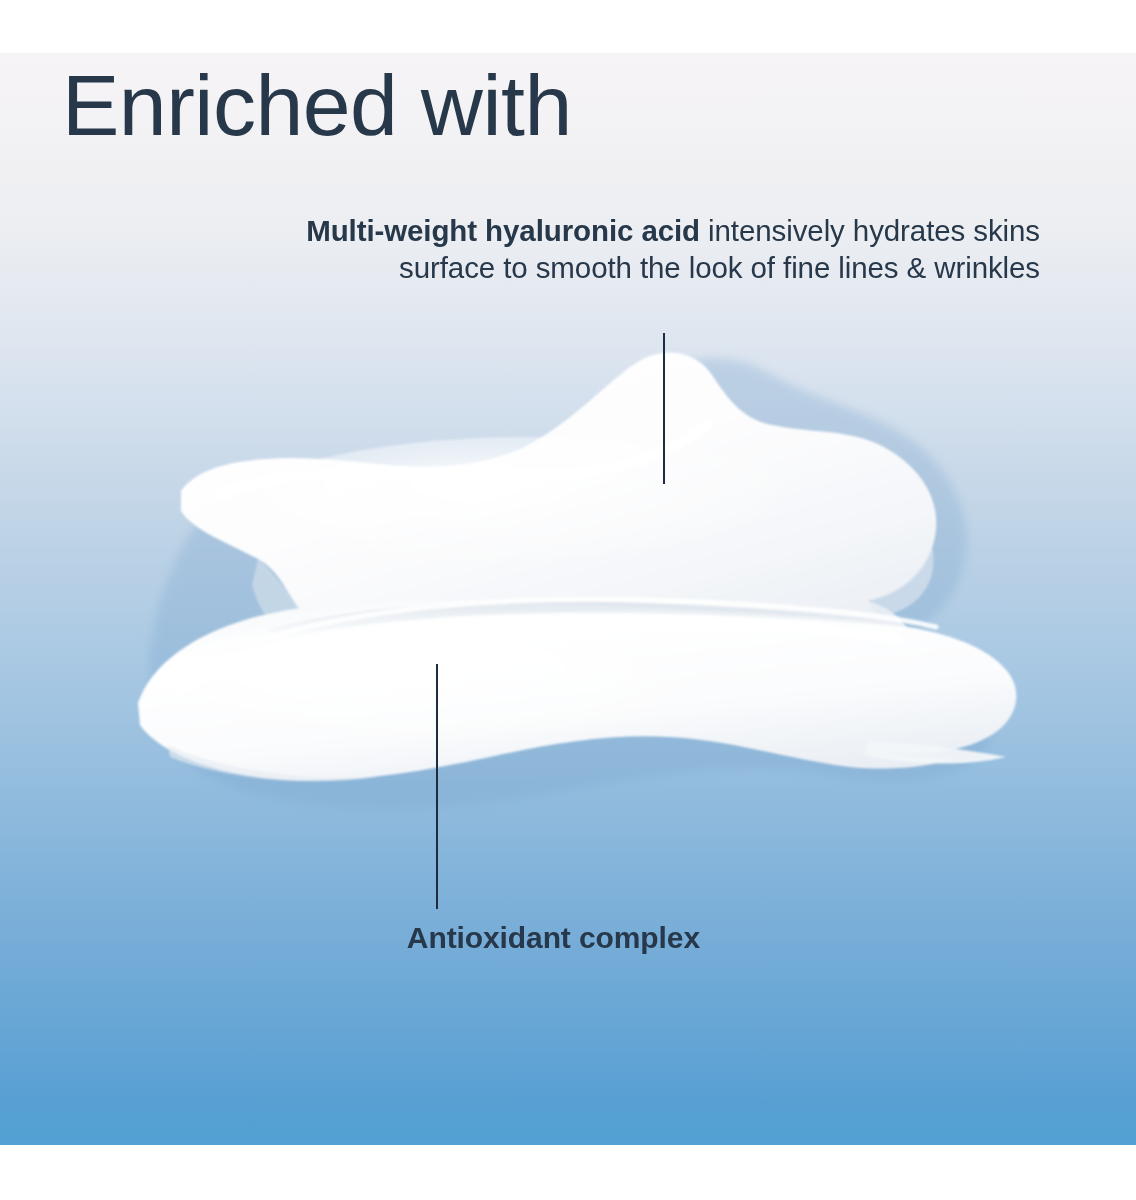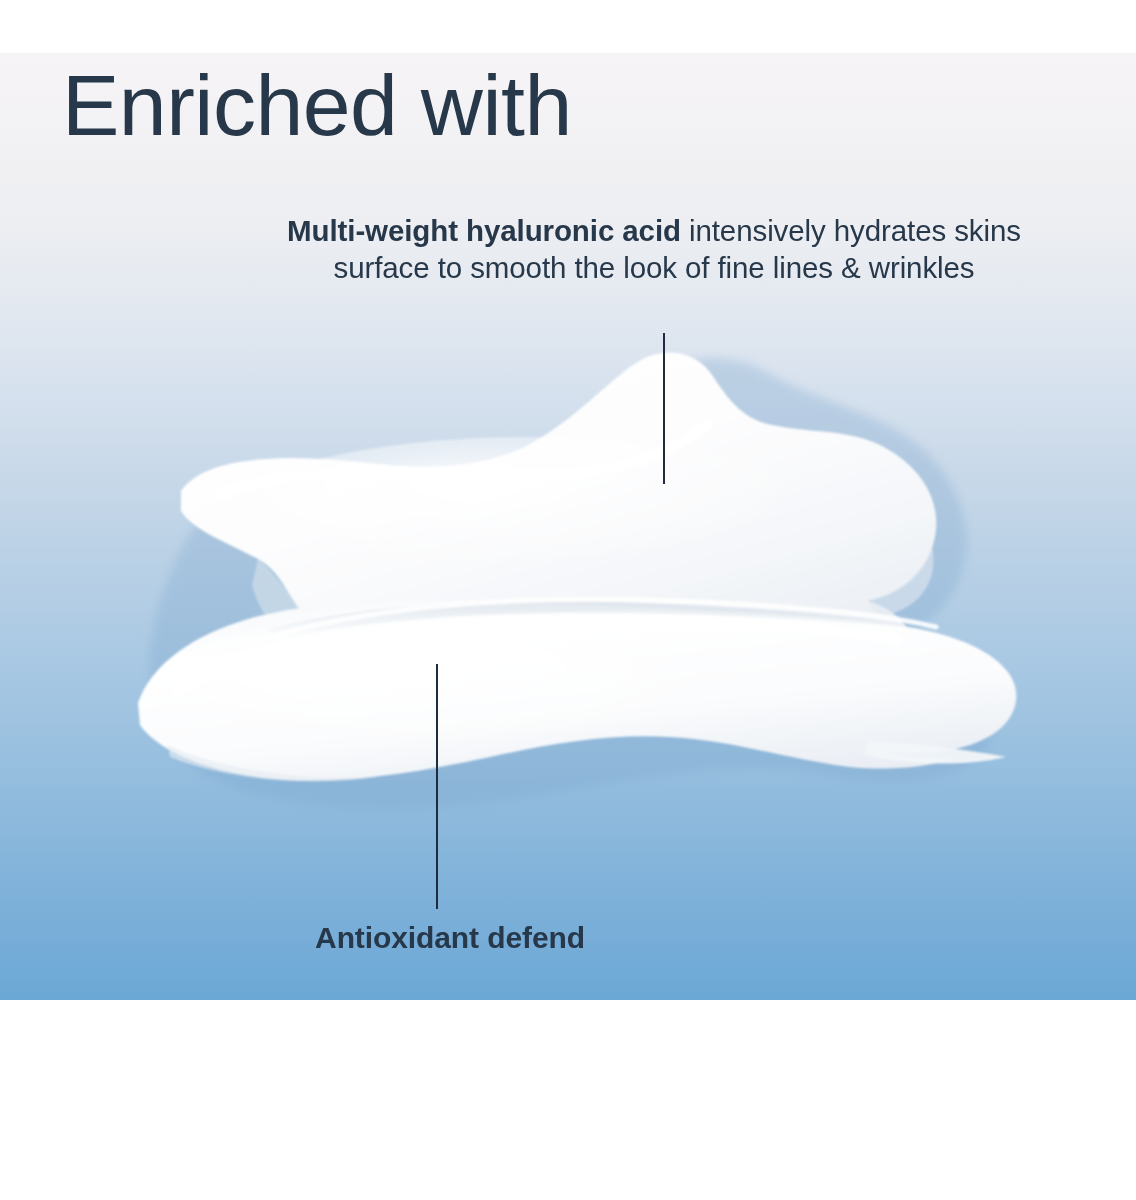--- a/index.html
+++ b/index.html
@@ -9,21 +9,21 @@
     background: #ffffff;
   }
   body {
     font-family: "Liberation Sans", sans-serif;
     -webkit-font-smoothing: antialiased;
   }
 
   #poster {
     position: relative;
     width: 1136px;
-    height: 1000px;
+    height: 1200px;
     overflow: hidden;
     background: #ffffff;
   }
 
   
   .canvas {
     position: absolute;
     left: 0;
     right: 0;
     top: 53px;
@@ -69,21 +69,21 @@
     font-weight: 300;
     letter-spacing: -0.5px;
     color: #27384a;
     white-space: nowrap;
   }
 
   
   .callout {
     position: absolute;
     color: #27384a;
-    text-align: center;
+    text-align: right;
   }
   .callout .lead {
     font-weight: 700;
   }
   .callout .body {
     font-weight: 400;
   }
 
   #callout-top {
     left: 268px;
@@ -264,19 +264,19 @@
 
   <div class="headline">Enriched with</div>
 
   <div class="callout" id="callout-top">
     <span class="lead">Multi-weight hyaluronic acid</span><span class="body"> intensively hydrates skins surface to smooth the look of fine lines &amp; wrinkles</span>
   </div>
   <div class="leader" id="leader-top"></div>
 
   <div class="leader" id="leader-bottom"></div>
   <div class="callout" id="callout-bottom">
-    <span class="lead">Antioxidant defend</span>
+    <span class="lead">Antioxidant complex</span>
   </div>
 
   <div class="band-top"></div>
   <div class="band-bottom"></div>
 
 </div>
 
 </body></html>

